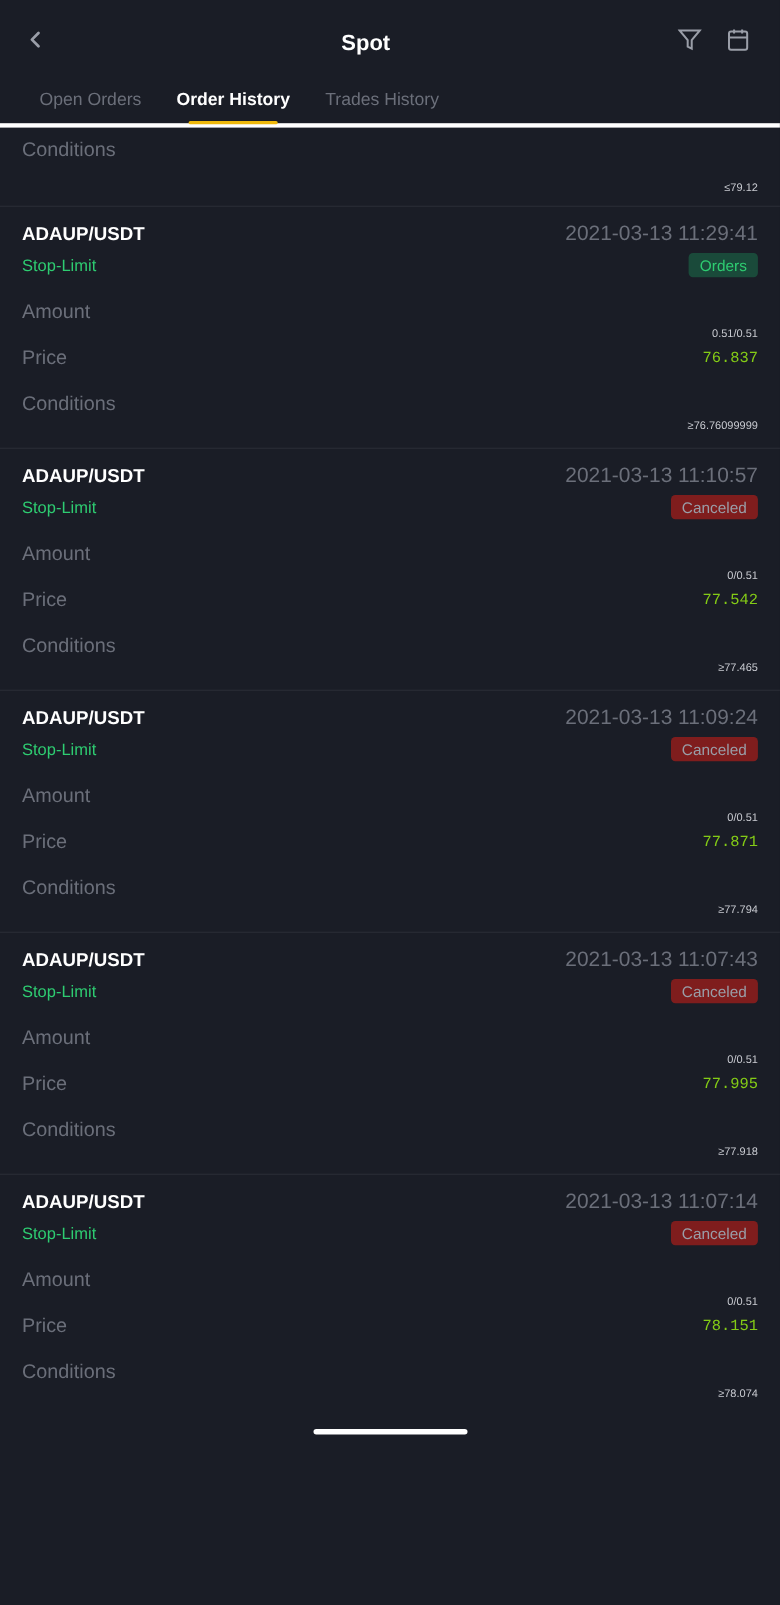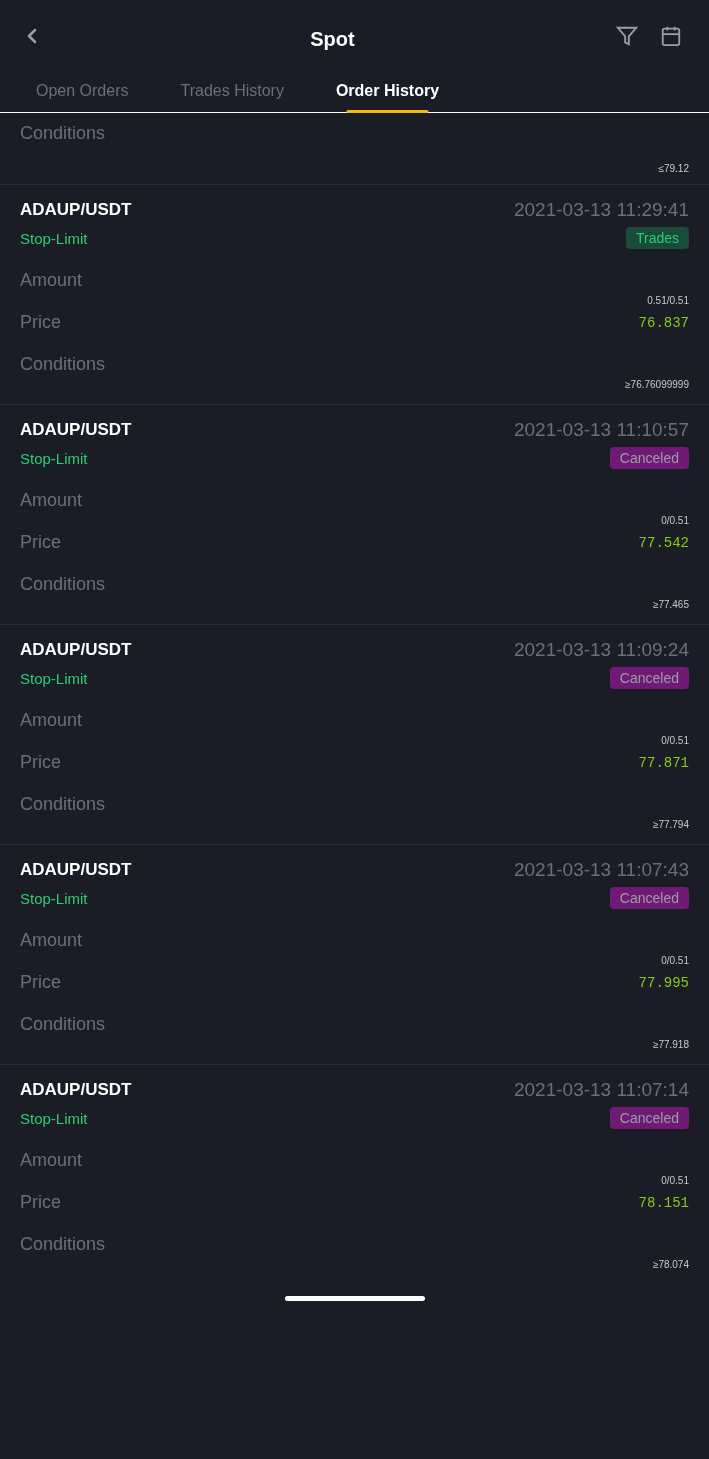--- a/index.html
+++ b/index.html
@@ -50,23 +50,22 @@
     .back-btn {
       color: #9a9ea8;
       font-size: 22px;
       cursor: pointer;
       width: 36px;
     }
 
     .tabs {
       display: flex;
       padding: 0 20px;
-      border-bottom: 1px solid #ffffff;
+      border-bottom: 4px solid #ffffff;
       margin-bottom: 0;
-      gap: 20px;
     }
 
     .tab {
       padding: 12px 16px;
       font-size: 16px;
       color: #6b6f7a;
       cursor: pointer;
       position: relative;
       white-space: nowrap;
     }
@@ -135,21 +134,21 @@
       font-size: 14px;
       font-weight: 500;
     }
 
     .status-filled {
       background-color: #1a4a3a;
       color: #2ecc71;
     }
 
     .status-canceled {
-      background-color: #701a75;
+      background-color: #7f1d1d;
       color: #9a9ea8;
     }
 
     .label {
       font-size: 18px;
       color: #6b6f7a;
     }
 
     .value {
       font-size: 10px;
@@ -216,38 +215,38 @@
         <line x1="16" y1="2" x2="16" y2="6"></line>
         <line x1="8" y1="2" x2="8" y2="6"></line>
         <line x1="3" y1="10" x2="21" y2="10"></line>
       </svg>
     </div>
   </div>
 </div>
 
 <div class="tabs">
   <div class="tab">Open Orders</div>
+  <div class="tab active">Order History</div>
   <div class="tab">Trades History</div>
-  <div class="tab active">Order History</div>
 </div>
 
 <div class="intro-conditions">
   <span class="label">Conditions</span>
   <span class="value">≤79.12</span>
 </div>
 
 <div class="order-list" id="order-list">
     <div class="order-item">
       <div class="order-row">
         <span class="pair-name">ADAUP/USDT</span>
         <span class="order-date">2021-03-13 11:29:41</span>
       </div>
       <div class="order-row">
         <span class="order-type">Stop-Limit</span>
-        <span class="status-badge status-filled">Trades</span>
+        <span class="status-badge status-filled">Orders</span>
       </div>
       <div class="order-row">
         <span class="label">Amount</span>
         <span class="value">0.51/0.51</span>
       </div>
       <div class="order-row">
         <span class="label">Price</span>
         <span class="value-highlight">76.837</span>
       </div>
       <div class="order-row conditions-row">

